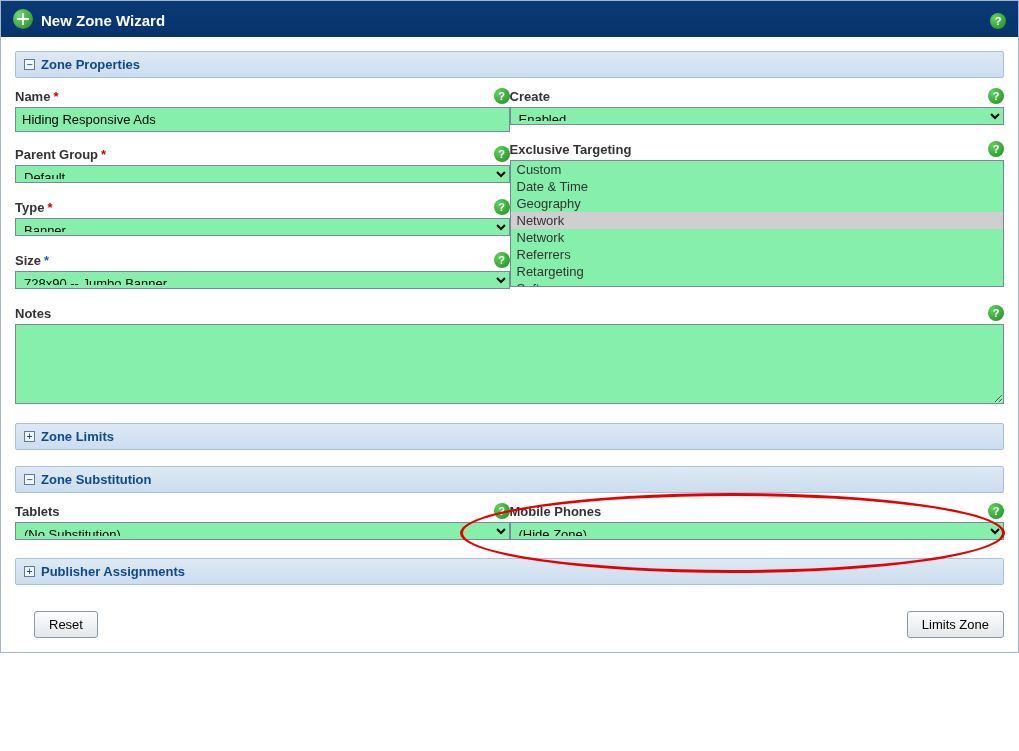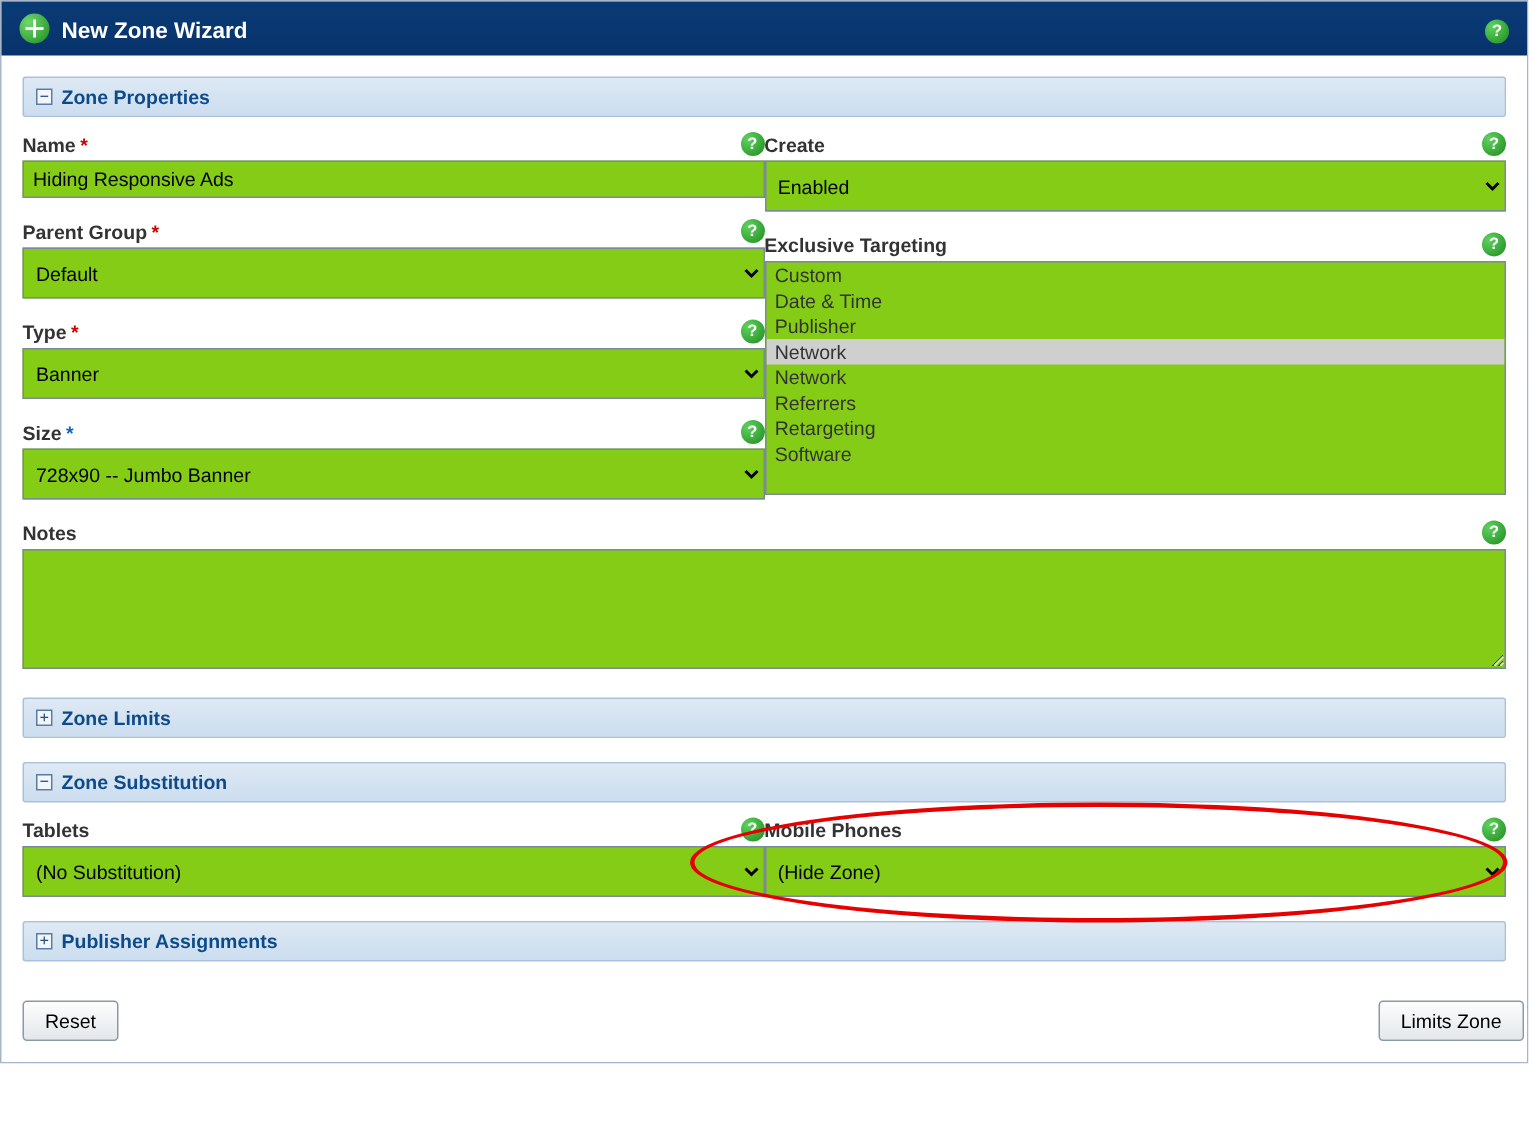--- a/index.html
+++ b/index.html
@@ -99,40 +99,41 @@
     align-items: center;
   }
   .field-label .req { color: #c00; margin-left: 3px; }
   .field-label .blue-star { color: #1564c0; margin-left: 3px; }
   .field-label .lbl-spacer { flex: 1; }
   input[type="text"], select, textarea, .listbox {
     width: 100%;
     font-family: Arial, Helvetica, sans-serif;
     font-size: 13px;
     border: 1px solid #7a8a9a;
-    background: #84cc16;
+    background: #86efac;
     padding: 4px 6px;
   }
-  select { padding: 3px 4px; height: 34px; }
+  select { padding: 3px 4px; height: 18px; }
   textarea { height: 80px; resize: both; }
   .listbox {
-    height: 156px;
+    height: 127px;
     overflow-y: scroll;
     padding: 0;
   }
   .listbox .opt {
     padding: 1px 6px;
     cursor: pointer;
   }
   .listbox .opt.sel { background: #cfcfcf; }
   .foot {
     display: flex;
     gap: 24px;
     margin-top: 10px;
-    padding: 0 2px 14px 14px;
+    padding: 0 14px 14px 14px;
+    margin-left: 19px;
   }
   .foot .spacer { flex: 1; }
   button {
     font-family: Arial, Helvetica, sans-serif;
     font-size: 13px;
     padding: 5px 14px;
     border: 1px solid #8a99a8;
     border-radius: 3px;
     background: linear-gradient(to bottom, #fdfdfd, #e3e7eb);
     cursor: pointer;
@@ -221,21 +222,21 @@
           </div>
           <div class="field">
             <div class="field-label">
               <span>Exclusive Targeting</span>
               <span class="lbl-spacer"></span>
               <span class="help-icon">?</span>
             </div>
             <div class="listbox" id="excl-list">
                 <div class="opt">Custom</div>
                 <div class="opt">Date &amp; Time</div>
-                <div class="opt">Publisher</div>
+                <div class="opt">Geography</div>
                 <div class="opt sel">Network</div>
                 <div class="opt">Network</div>
                 <div class="opt">Referrers</div>
                 <div class="opt">Retargeting</div>
                 <div class="opt">Software</div>
               </div>
           </div>
         </div>
       </div>
       <div class="field" style="margin-top:14px;">

